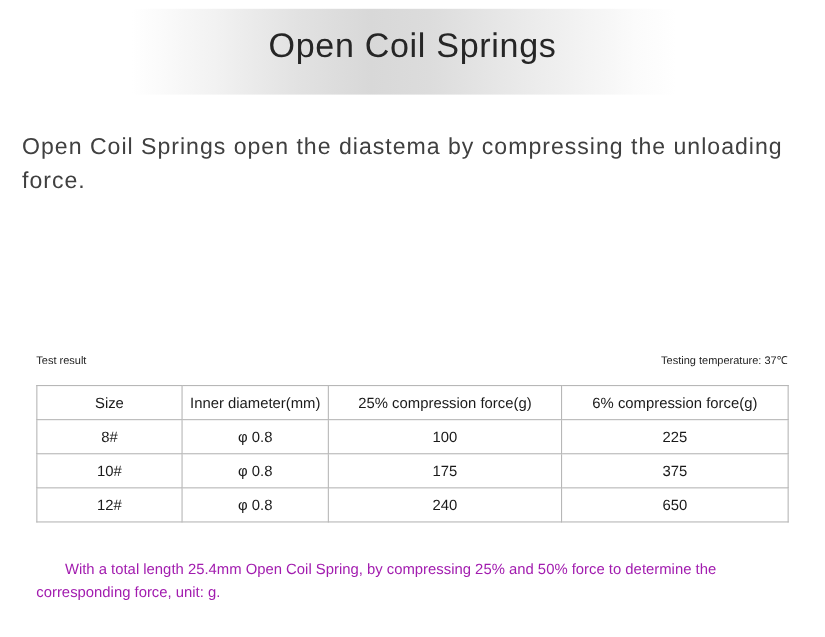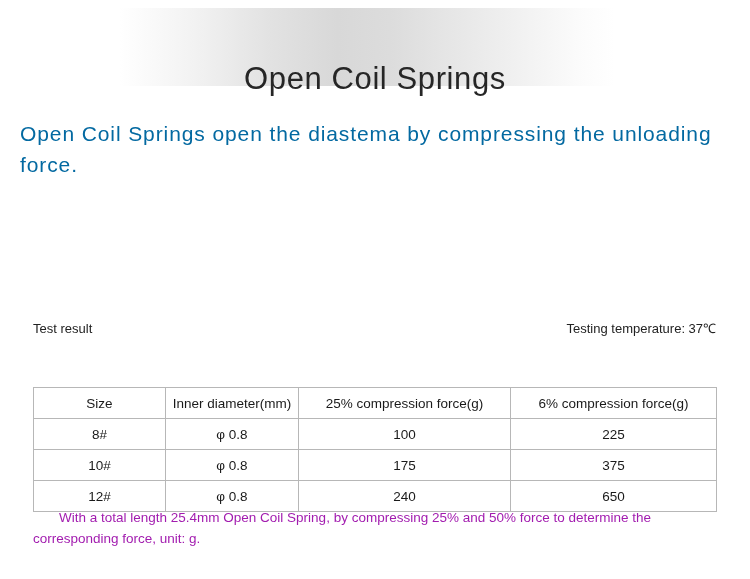--- a/index.html
+++ b/index.html
@@ -41,61 +41,59 @@
     left: 0;
     top: 20px;
     width: 750px;
     text-align: center;
     font-size: 31px;
     font-weight: 300;
     letter-spacing: 0.6px;
     color: #262626;
     line-height: 44px;
     white-space: nowrap;
-    margin-top: 37px;
   }
 
   
   .intro {
     position: absolute;
     left: 20px;
     top: 118px;
     width: 712px;
     font-size: 21px;
     font-weight: 400;
     line-height: 31px;
     letter-spacing: 0.9px;
-    color: #0369a1;
+    color: #404040;
   }
 
   
   .caption-row {
     position: absolute;
     left: 33px;
     top: 320px;
     width: 683px;
     display: flex;
     justify-content: space-between;
     align-items: baseline;
-    font-size: 13px;
+    font-size: 10px;
     color: #222222;
     line-height: 18px;
   }
   .caption-left { white-space: nowrap; }
   .caption-right { white-space: nowrap; text-align: center; }
 
   
   .result-table {
     position: absolute;
     left: 33px;
     top: 350px;
     width: 683px;
     border-collapse: collapse;
     table-layout: fixed;
-    margin-top: 37px;
   }
   .result-table td {
     border: 1px solid #b7b7b7;
     height: 30px;
     text-align: center;
     vertical-align: middle;
     font-size: 13.5px;
     color: #1a1a1a;
     padding: 0 2px;
     white-space: nowrap;

